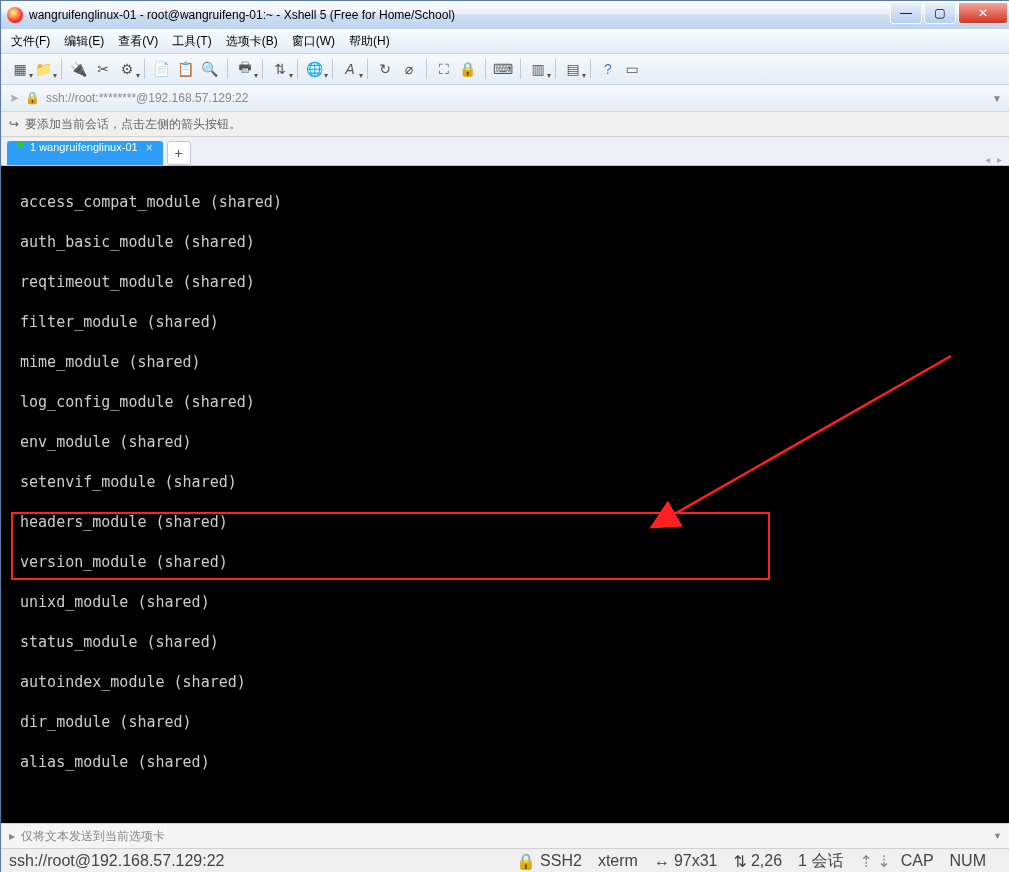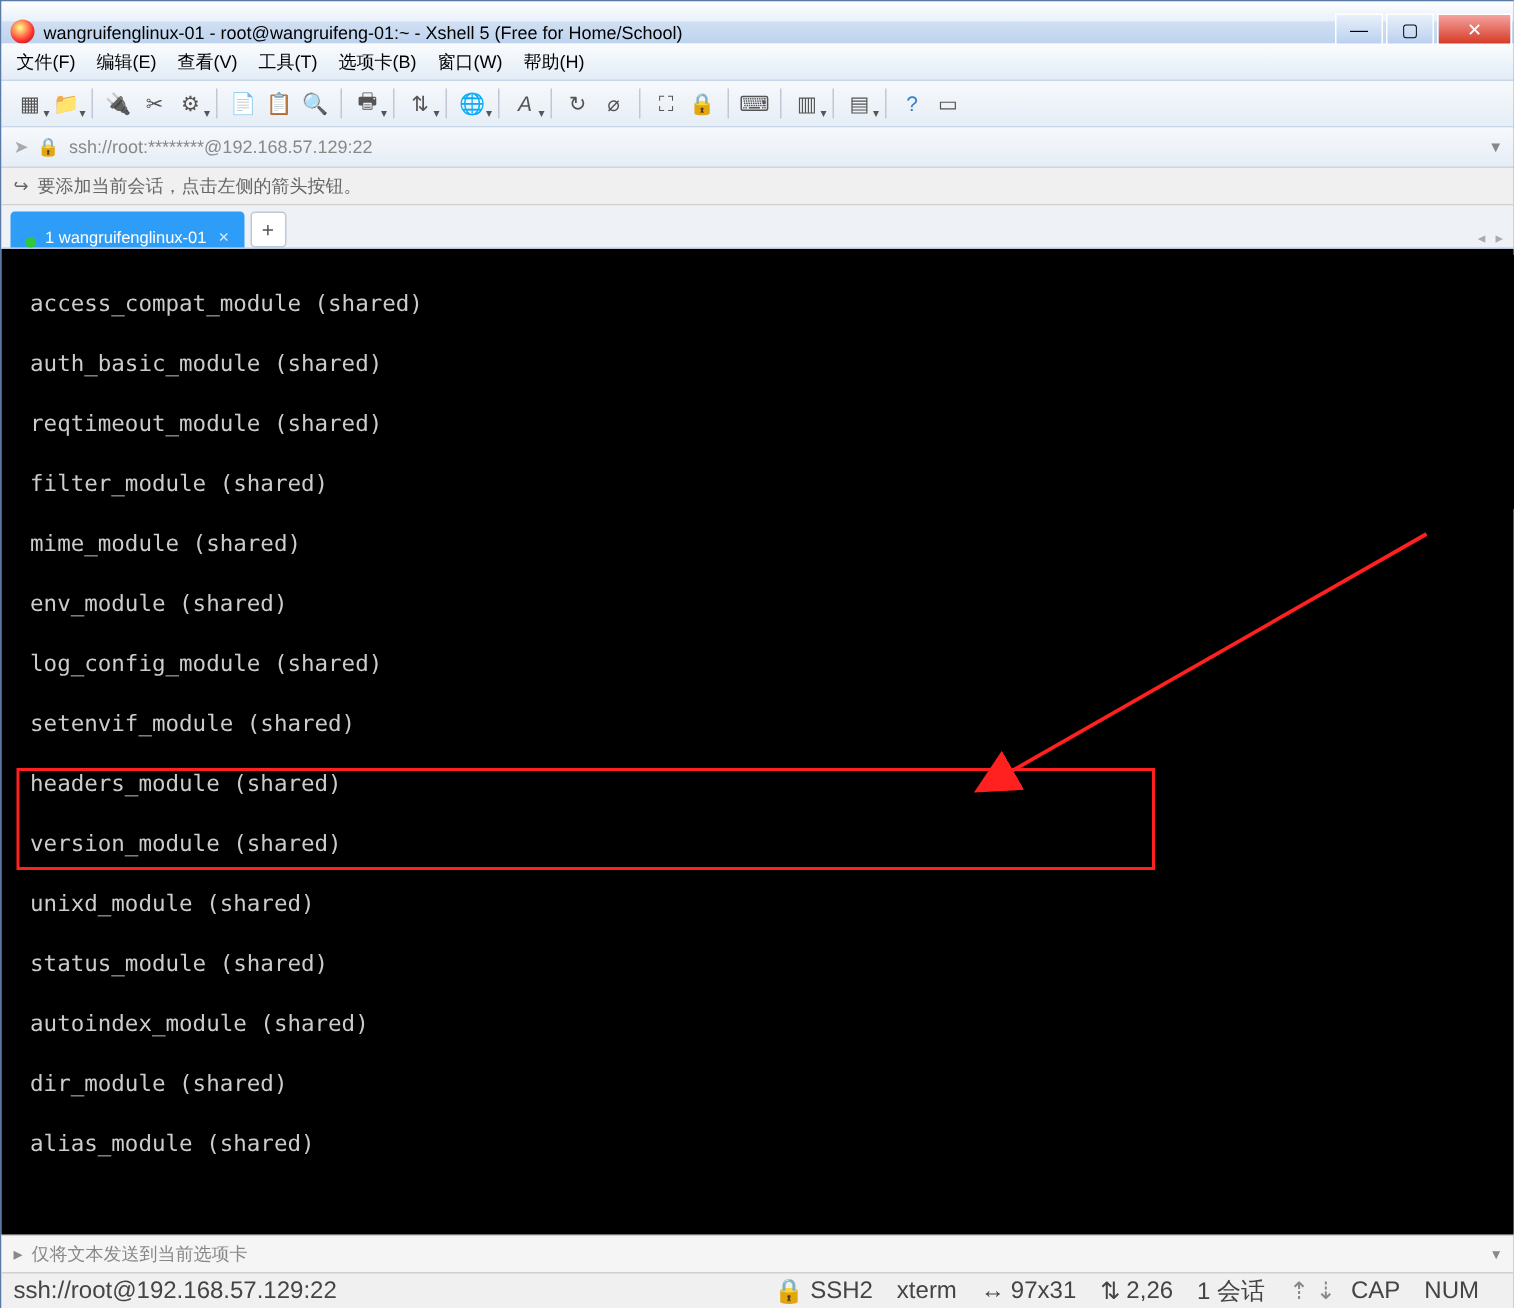--- a/index.html
+++ b/index.html
@@ -1,38 +1,38 @@
 <!DOCTYPE html>
 <html><head>
 <meta charset="utf-8">
 <style>
 html,body{margin:0;padding:0;font-family:"Microsoft YaHei","Segoe UI",sans-serif;font-size:12px;background:#d4d0c8;overflow:hidden}
 .window{width:1009px;height:872px;background:#f0f0f0;display:flex;flex-direction:column;border:1px solid #5a7aa5}
-.titlebar{height:28px;background:linear-gradient(to bottom,#fdfefe 0%,#eaf1fb 45%,#d0dff2 50%,#bdd3ee 100%);display:flex;align-items:flex-end;padding:0 0 0 6px}
+.titlebar{height:28px;background:linear-gradient(to bottom,#fdfefe 0%,#eaf1fb 45%,#d0dff2 50%,#bdd3ee 100%);display:flex;align-items:center;padding:0 0 0 6px}
 .titlebar .appicon{width:16px;height:16px;background:radial-gradient(circle at 40% 35%,#ff8 0%,#f33 60%,#900 100%);border-radius:50%;margin-right:6px}
 .titlebar .title{flex:1;color:#000;font-size:12px}
 .winbtns{display:flex;height:20px;margin-right:2px;margin-top:-6px}
 .winbtn{width:30px;height:20px;margin-left:2px;border:1px solid #fff;border-radius:0 0 3px 3px;display:flex;align-items:center;justify-content:center;font-family:Arial;font-size:12px}
 .winbtn.min{background:linear-gradient(to bottom,#e8f0fb,#b7cfee)}
 .winbtn.max{background:linear-gradient(to bottom,#e8f0fb,#b7cfee)}
 .winbtn.close{width:48px;background:linear-gradient(to bottom,#f5a3a0,#d4351f);color:#fff}
 .menubar{height:24px;background:linear-gradient(to bottom,#fafcfe,#e3ecf7);display:flex;align-items:center;padding:0 10px;border-bottom:1px solid #c9d6e8}
 .menubar span{margin-right:14px;cursor:default}
 .toolbar{height:30px;background:linear-gradient(to bottom,#f7f9fc,#e5edf6);display:flex;align-items:center;padding:0 8px;border-bottom:1px solid #c9d6e8;gap:2px}
 .tbtn{width:22px;height:22px;display:flex;align-items:center;justify-content:center;border-radius:3px;color:#555;font-size:14px;position:relative}
 .tbtn.drop::after{content:"▾";font-size:8px;position:absolute;right:-2px;bottom:0;color:#555}
 .tsep{width:1px;height:20px;background:#c0c8d6;margin:0 4px}
 .addrbar{height:26px;background:linear-gradient(to bottom,#f7f9fc,#e5edf6);display:flex;align-items:center;padding:0 8px;border-bottom:1px solid #c9d6e8;color:#888}
 .addrbar .lock{margin:0 6px;color:#999}
 .addrbar .url{flex:1}
 .addrbar .drop{color:#888;font-size:10px}
 .hintbar{height:24px;background:#f0f0f0;display:flex;align-items:center;padding:0 8px;border-bottom:1px solid #d0d0d0;color:#666}
 .hintbar .icon{margin-right:6px}
 .tabbar{height:28px;background:#eef2f7;display:flex;align-items:flex-end;padding:0 6px;border-bottom:1px solid #b5c6dd}
-.tab{height:24px;background:#2e9df7;color:#fff;display:flex;align-items:flex-end;padding:0 10px;border-radius:3px 3px 0 0;font-size:11px}
+.tab{height:24px;background:#2e9df7;color:#fff;display:flex;align-items:flex-start;padding:0 10px;border-radius:3px 3px 0 0;font-size:11px}
 .tab .dot{width:7px;height:7px;background:#2dc937;border-radius:50%;margin-right:6px}
 .tab .close{margin-left:8px;color:#cfe8ff;font-size:12px}
 .newtab{width:22px;height:22px;background:#fff;border:1px solid #c0c8d6;margin-left:4px;display:flex;align-items:center;justify-content:center;font-size:14px;color:#555;border-radius:3px}
 .tabspacer{flex:1}
 .tabnav{color:#aaa;font-size:10px;letter-spacing:2px}
 .terminal{flex:1;background:#000;color:#ccc;font-family:"NSimSun","SimSun","Consolas",monospace;font-size:15px;line-height:20px;padding:6px 10px;white-space:pre;overflow:hidden;position:relative}
 .terminal .line{white-space:pre}
 .highlight-box{position:absolute;border:2px solid #ff2020;left:10px;top:346px;width:755px;height:64px;pointer-events:none}
 .arrow-svg{position:absolute;top:180px;left:640px;pointer-events:none}
 .sendbar{height:24px;background:#f5f5f5;display:flex;align-items:center;padding:0 8px;border-top:1px solid #d0d0d0;color:#888}
@@ -127,22 +127,22 @@
     <div class="tabspacer"></div>
     <div class="tabnav">◂ ▸</div>
   </div>
 
   <div class="terminal">
 <div class="line"> access_compat_module (shared)</div>
 <div class="line"> auth_basic_module (shared)</div>
 <div class="line"> reqtimeout_module (shared)</div>
 <div class="line"> filter_module (shared)</div>
 <div class="line"> mime_module (shared)</div>
+<div class="line"> log_config_module (shared)</div>
 <div class="line"> env_module (shared)</div>
-<div class="line"> log_config_module (shared)</div>
 <div class="line"> setenvif_module (shared)</div>
 <div class="line"> headers_module (shared)</div>
 <div class="line"> version_module (shared)</div>
 <div class="line"> unixd_module (shared)</div>
 <div class="line"> status_module (shared)</div>
 <div class="line"> autoindex_module (shared)</div>
 <div class="line"> dir_module (shared)</div>
 <div class="line"> alias_module (shared)</div>
 
 

